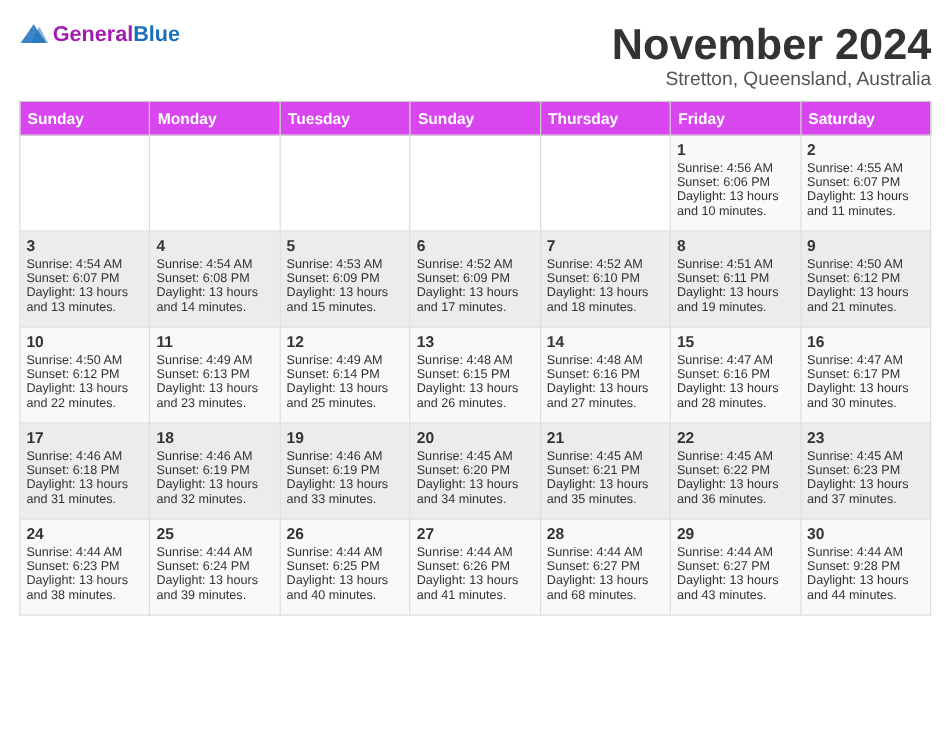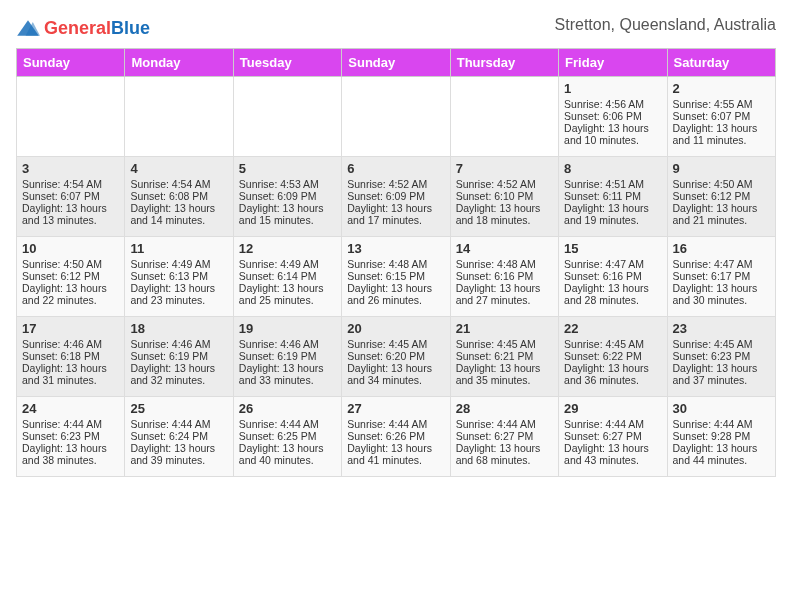--- a/index.html
+++ b/index.html
@@ -17,21 +17,21 @@
       margin-bottom: 8px;
     }
     .logo {
       display: flex;
       align-items: center;
       gap: 4px;
     }
     .logo-text-general {
       font-size: 18px;
       font-weight: bold;
-      color: #ef4444;
+      color: #a21caf;
     }
     .logo-text-blue {
       font-size: 18px;
       font-weight: bold;
       color: #1a6fba;
     }
     .logo-icon {
       width: 24px;
       height: 24px;
     }
@@ -93,20 +93,21 @@
   <div class="logo">
     <svg class="logo-icon" viewBox="0 0 40 30" xmlns="http://www.w3.org/2000/svg">
       <polygon points="20,2 38,28 2,28" fill="#1a6fba" opacity="0.85"></polygon>
       <polygon points="28,5 40,28 16,28" fill="#1a6fba" opacity="0.5"></polygon>
     </svg>
     <div>
       <span class="logo-text-general">General</span><span class="logo-text-blue">Blue</span>
     </div>
   </div>
   <div class="title-section">
+    <div class="month-title">November 2024</div>
     <div class="subtitle">Stretton, Queensland, Australia</div>
   </div>
 </div>
 
 <table>
   <thead>
     <tr>
     <th>Sunday</th>
         <th>Monday</th>
         <th>Tuesday</th>

